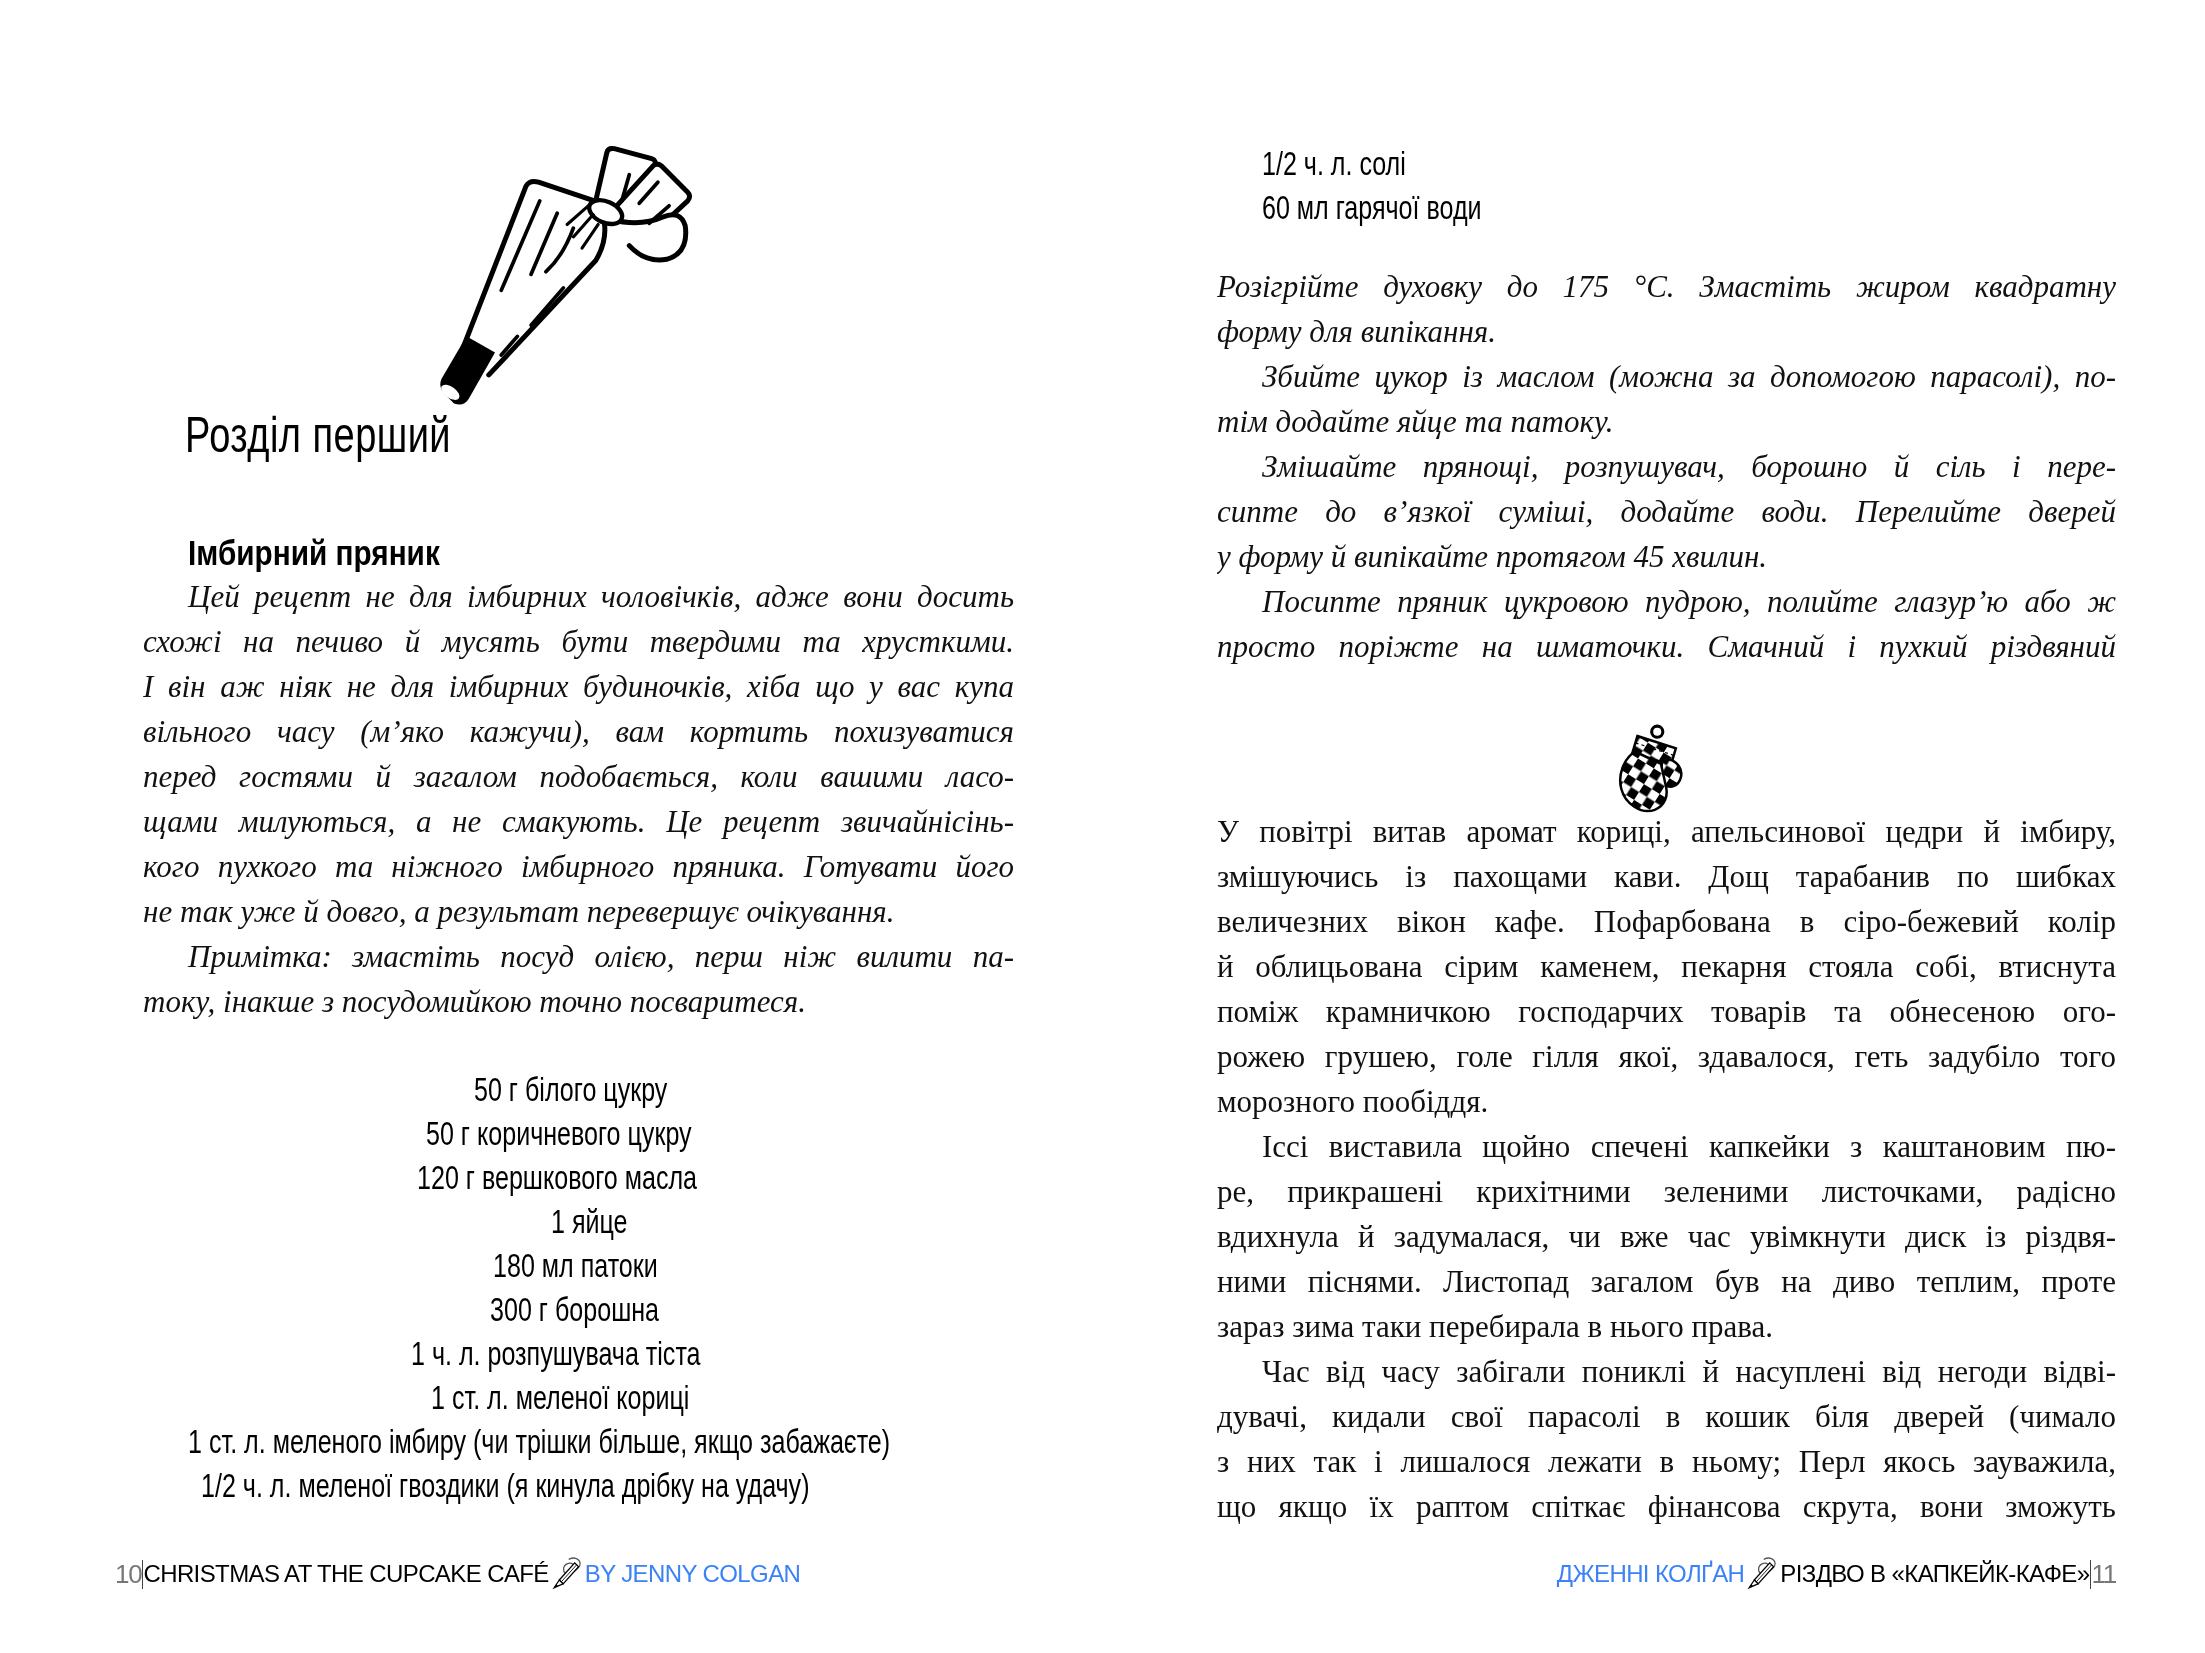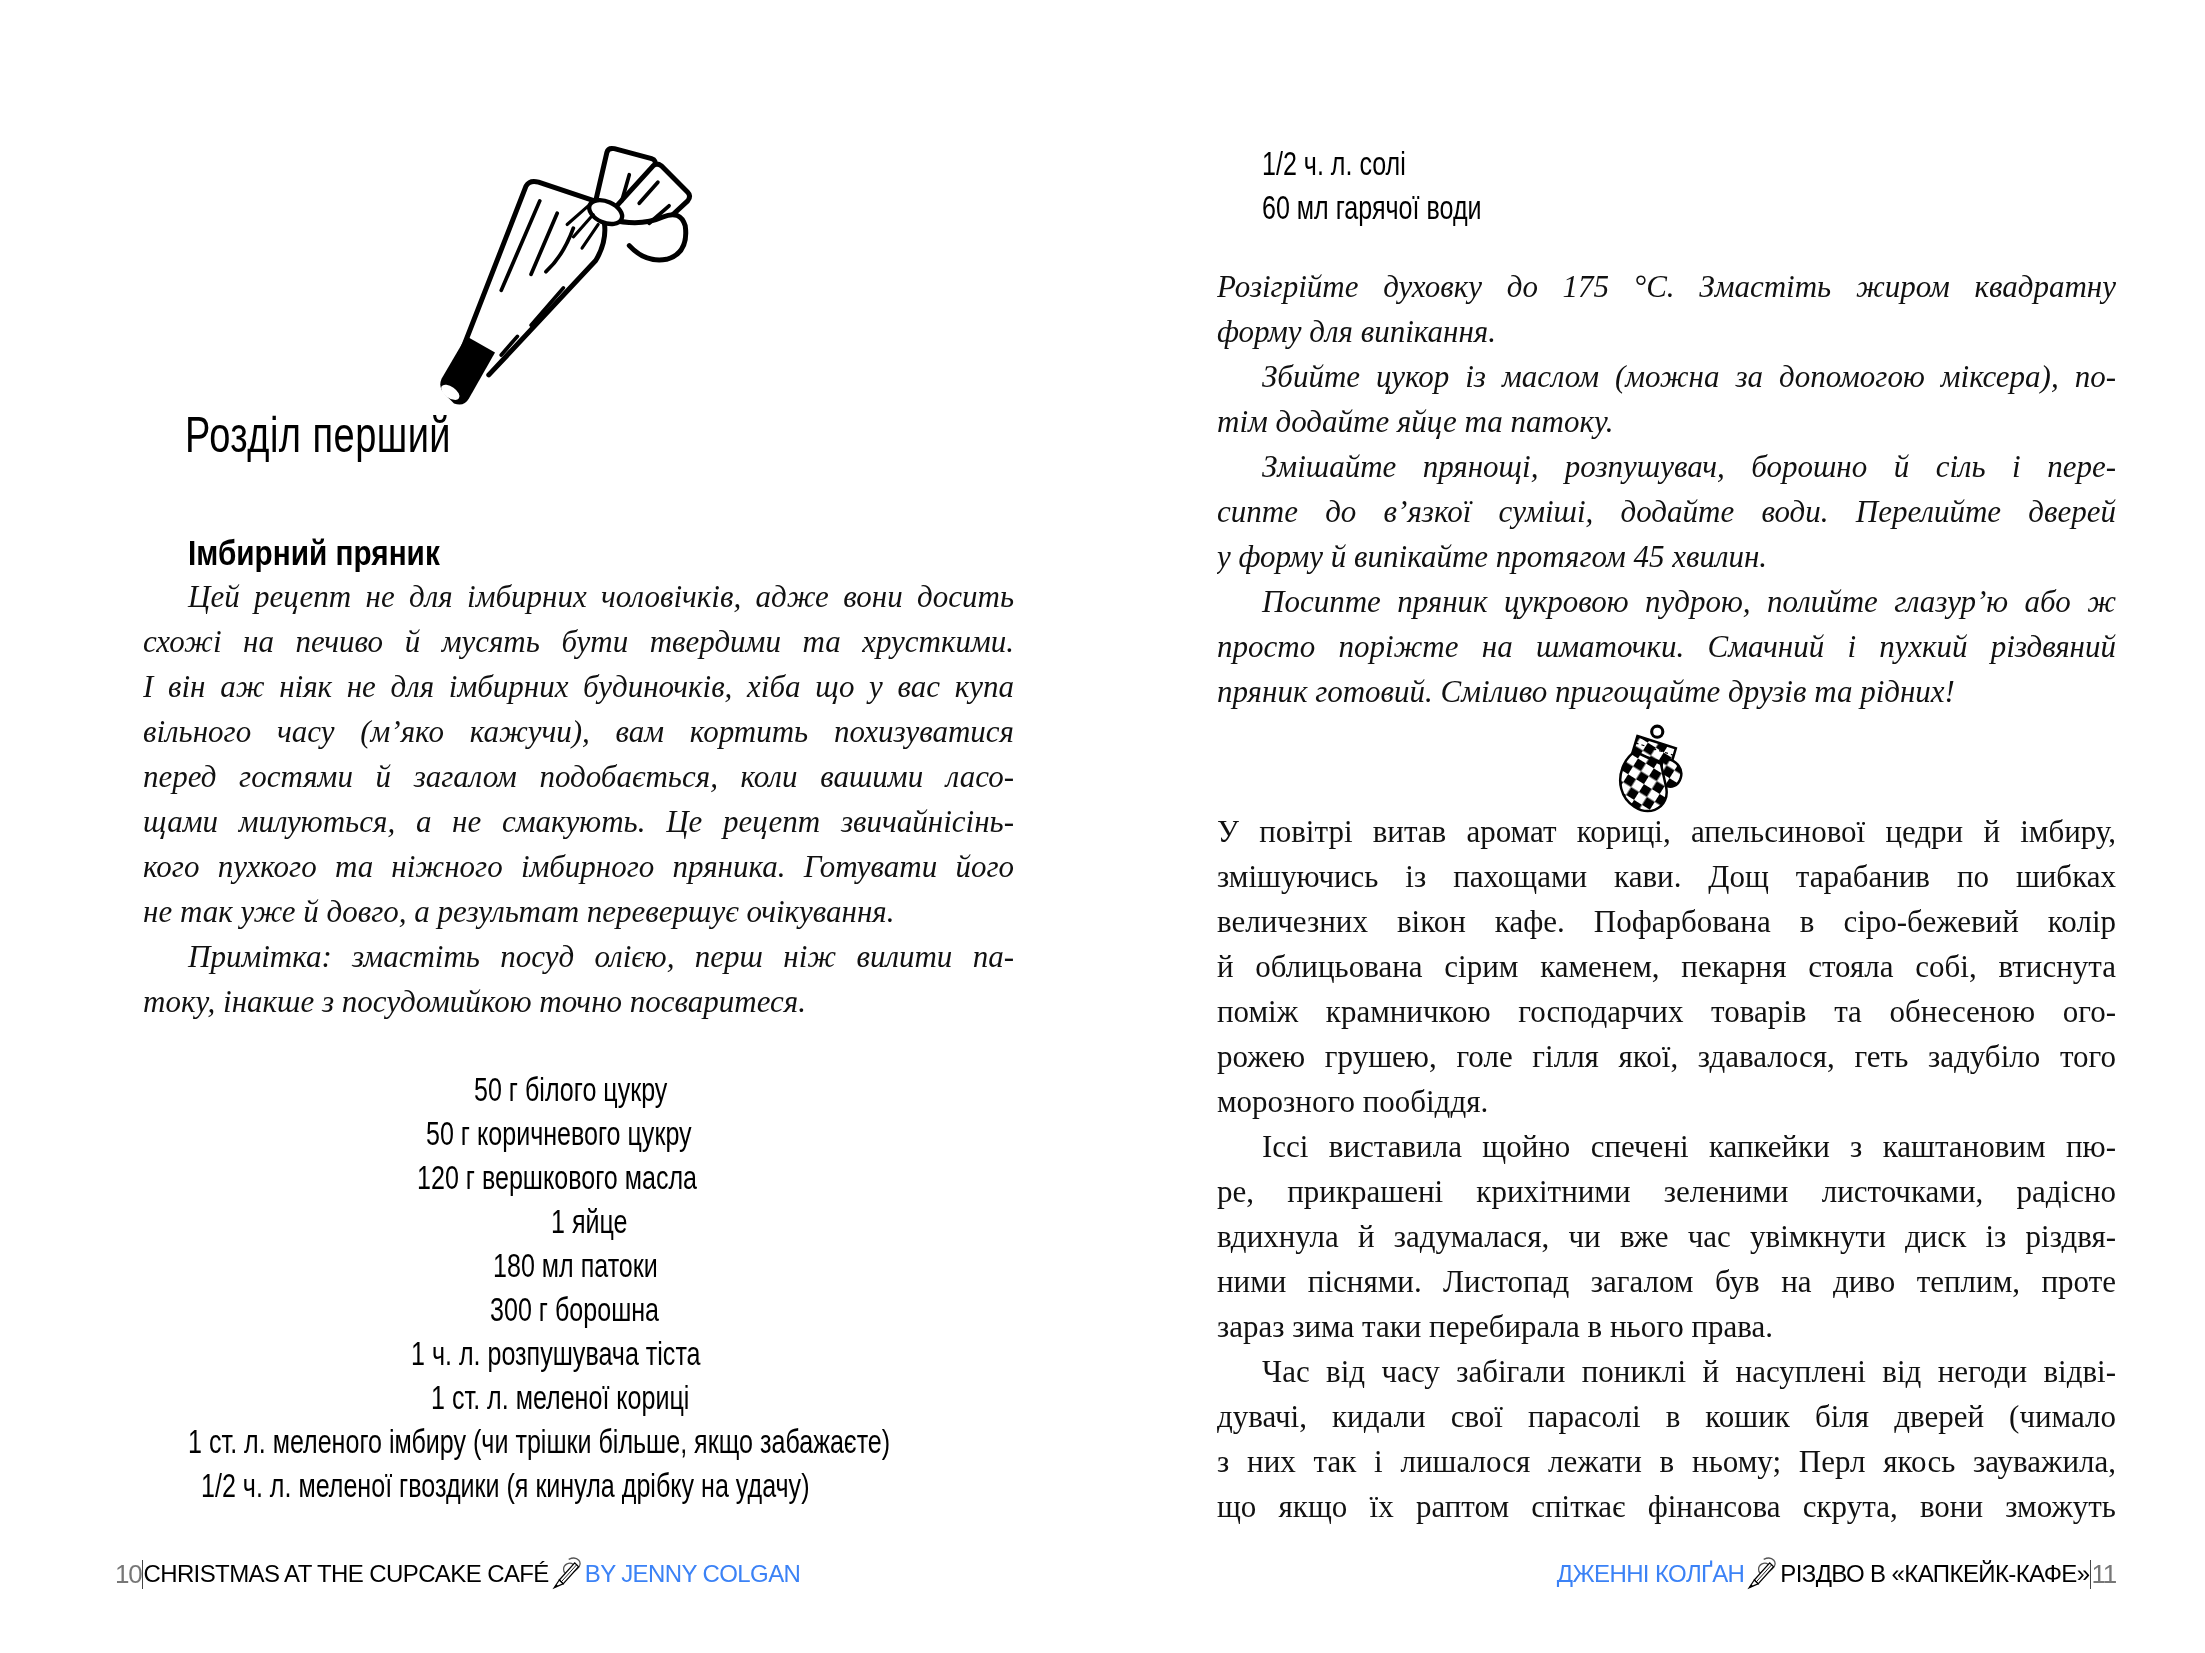--- a/index.html
+++ b/index.html
@@ -132,28 +132,27 @@
   <div class="abs textcol-r" style="left:115px;top:142px;">
 
   <div class="ing"><span class="cond">1/2 ч. л. солі</span></div>
       <div class="ing"><span class="cond">60 мл гарячої води</span></div>
     </div>
 
   <div class="abs textcol-r italic" style="left:115px;top:264px;">
 
   <div class="line">Розігрійте духовку до 175 °C. Змастіть жиром квадратну</div>
       <div class="line end">форму для випікання.</div>
-      <div class="line indent">Збийте цукор із маслом (можна за допомогою міксера), по-</div>
+      <div class="line indent">Збийте цукор із маслом (можна за допомогою парасолі), по-</div>
       <div class="line end">тім додайте яйце та патоку.</div>
       <div class="line indent">Змішайте прянощі, розпушувач, борошно й сіль і пере-</div>
       <div class="line">сипте до в’язкої суміші, додайте води. Перелийте дверей</div>
       <div class="line end">у форму й випікайте протягом 45 хвилин.</div>
       <div class="line indent">Посипте пряник цукровою пудрою, полийте глазур’ю або ж</div>
       <div class="line">просто поріжте на шматочки. Смачний і пухкий різдвяний</div>
-      <div class="line end">пряник готовий. Сміливо пригощайте друзів та рідних!</div>
     </div>
 
   <div class="abs" style="left:514px;top:723px;width:80px;height:93px;">
     <svg viewBox="0 0 128 150" width="80" height="93">
       <defs>
         <pattern id="chk" width="30" height="30" patternUnits="userSpaceOnUse" patternTransform="rotate(32)">
           <rect width="30" height="30" fill="#fff"></rect>
           <rect width="15" height="15" fill="#000"></rect>
           <rect x="15" y="15" width="15" height="15" fill="#000"></rect>
         </pattern>

